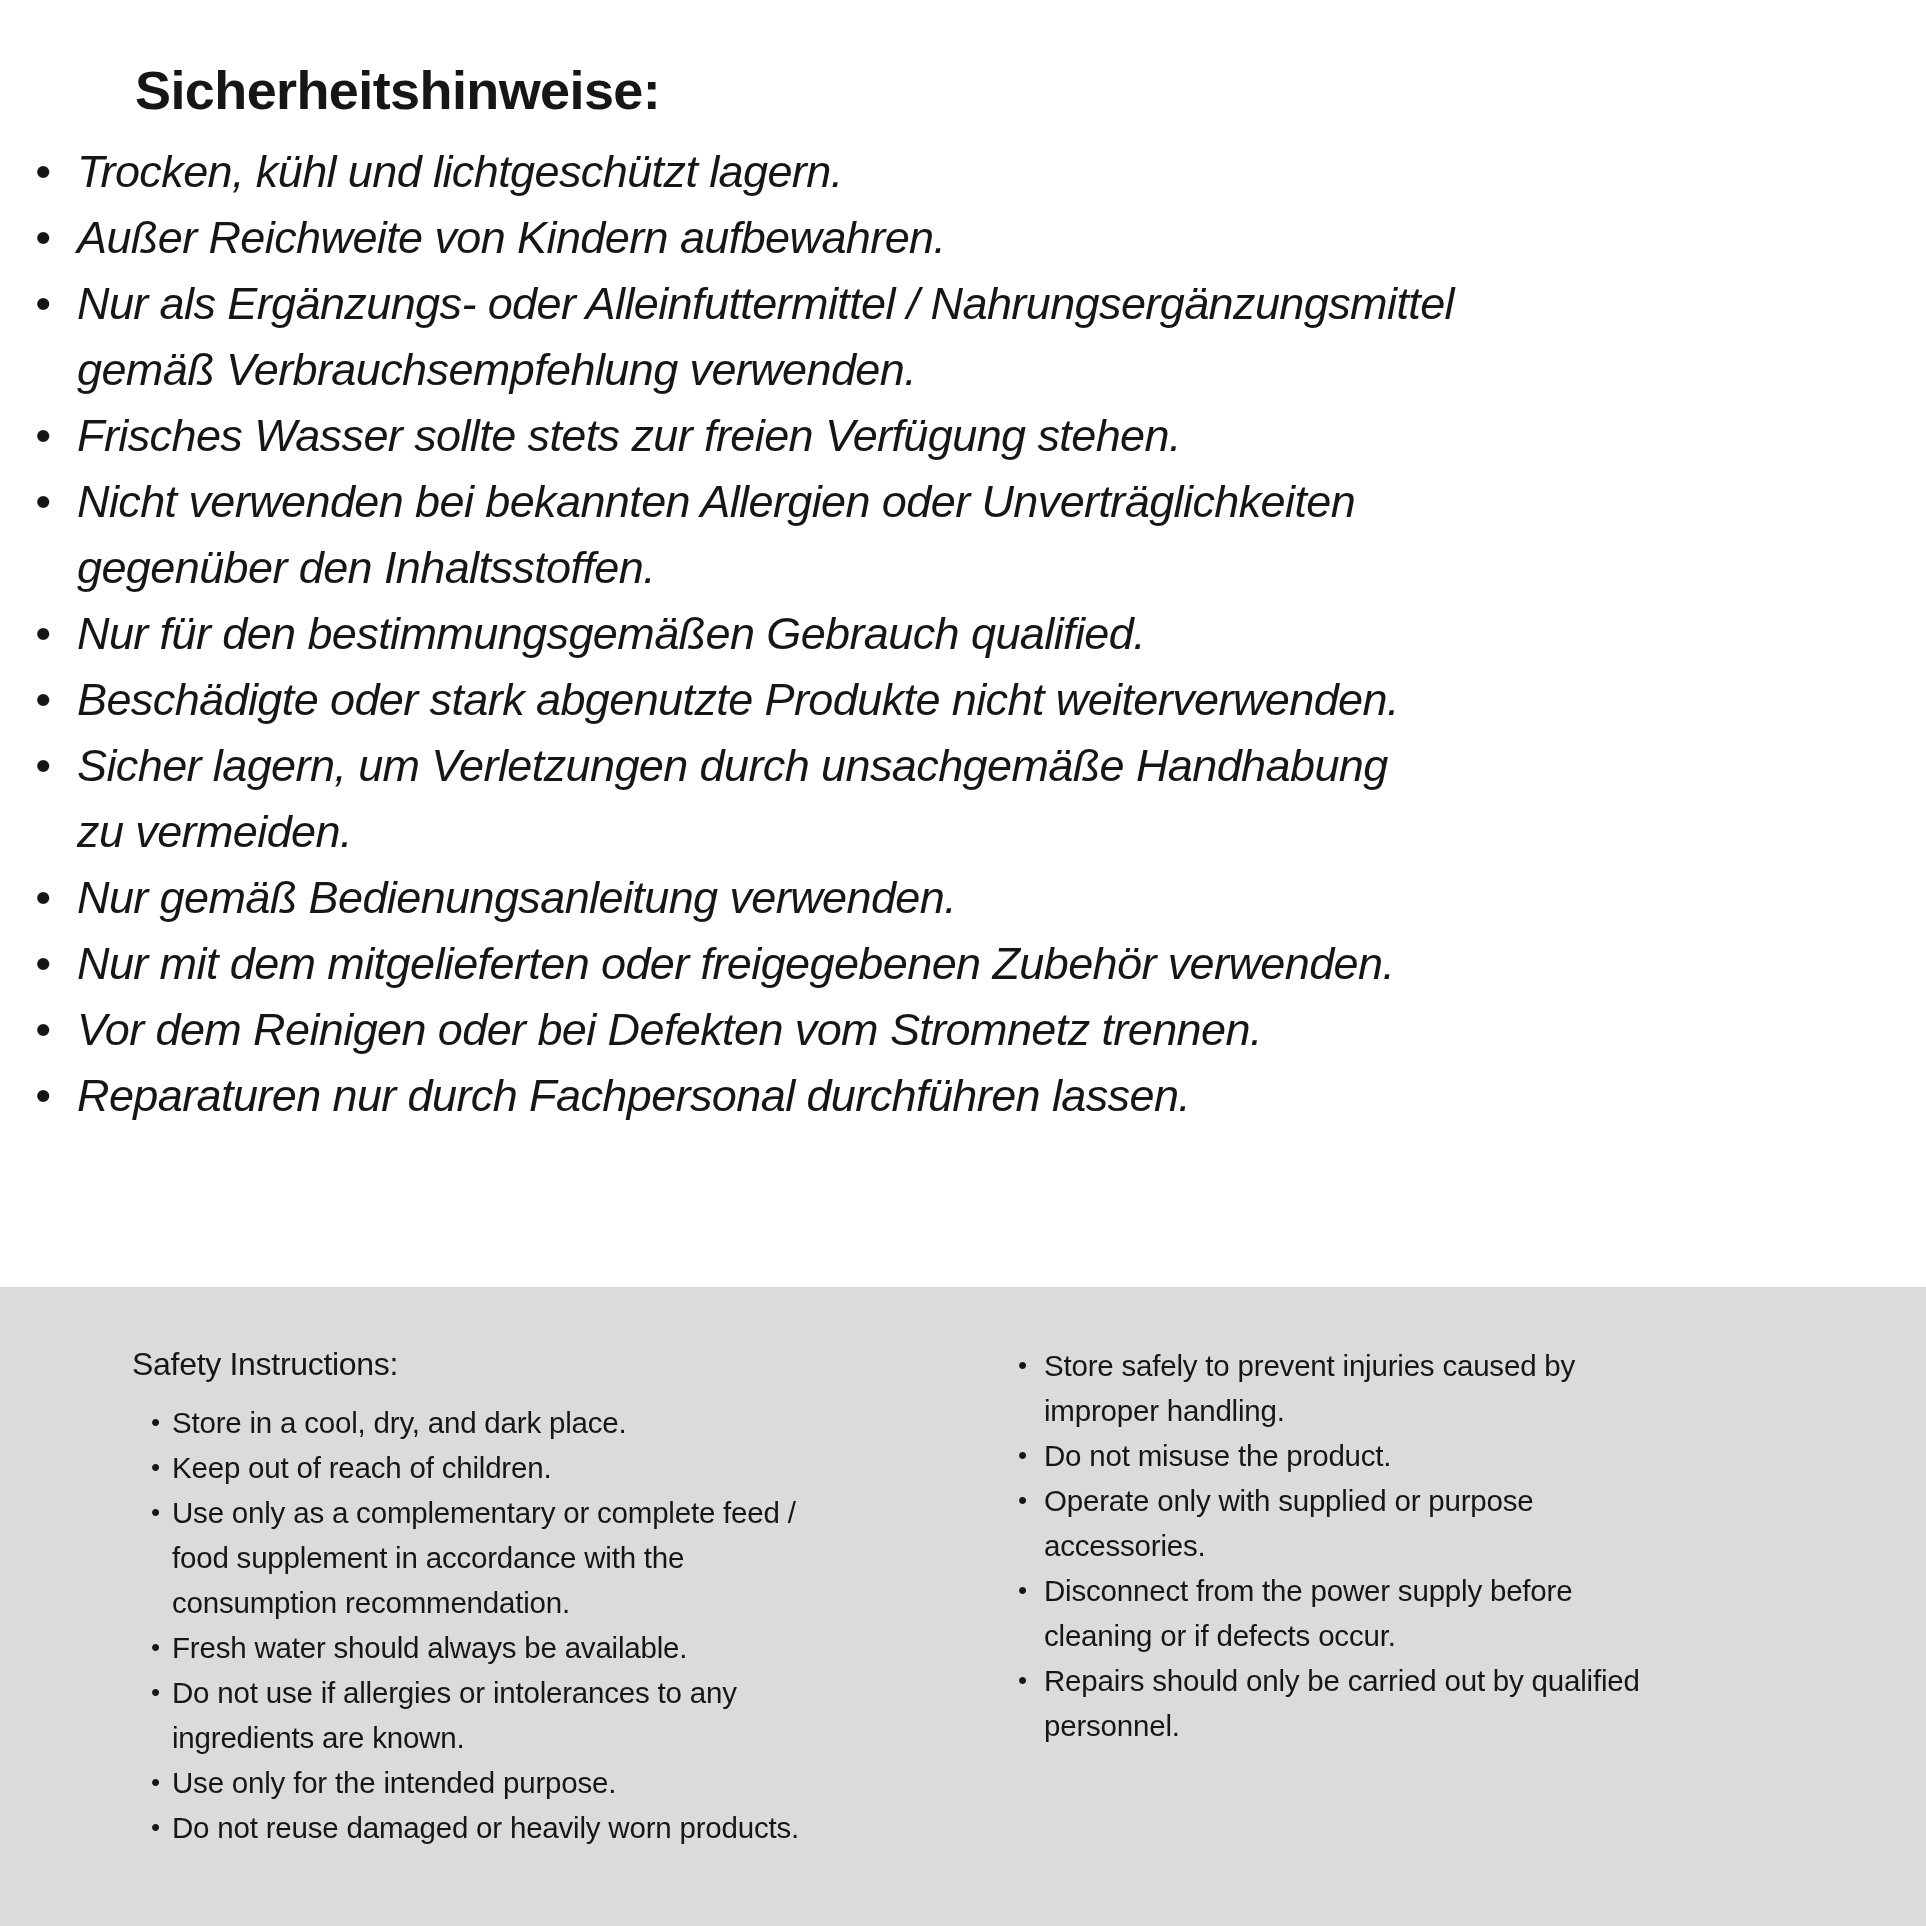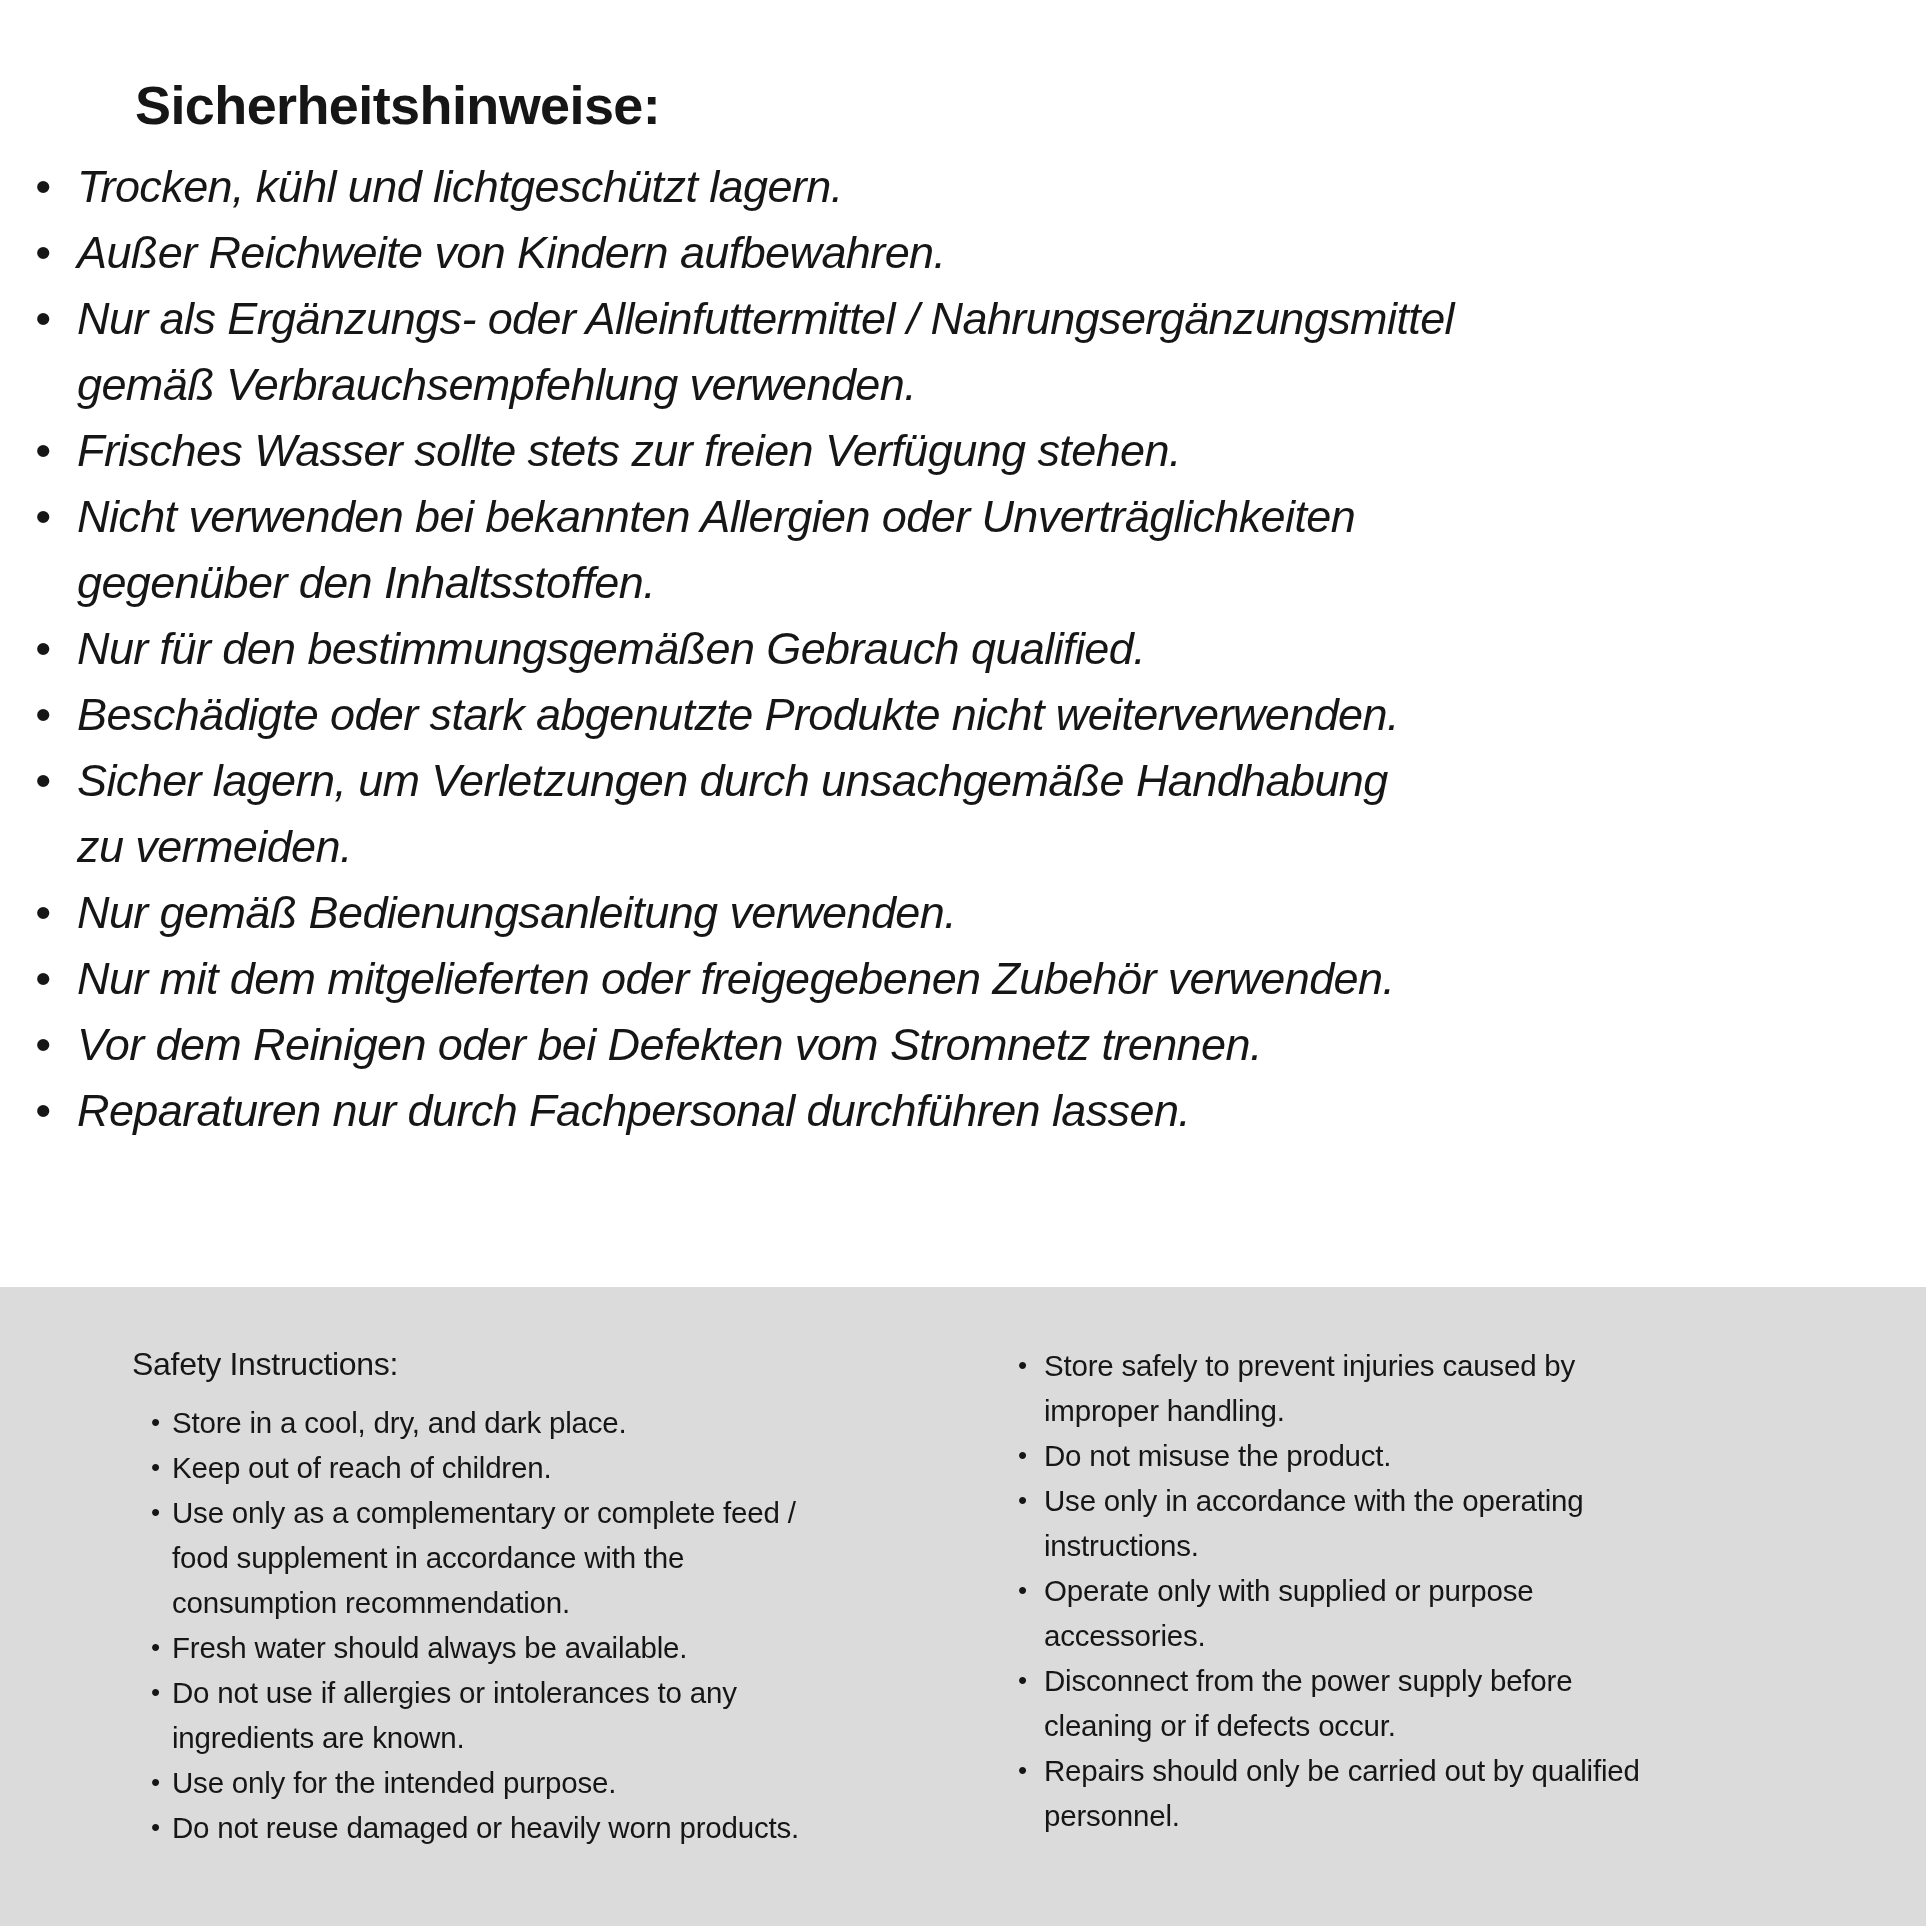--- a/index.html
+++ b/index.html
@@ -12,21 +12,21 @@
     width: 1926px;
     height: 1926px;
     background: #ffffff;
     overflow: hidden;
     font-family: "Liberation Sans", sans-serif;
     color: #161616;
   }
   
   .german-section {
     position: absolute;
-    top: 78px;
+    top: 63px;
     left: 0;
     width: 1556px;
   }
   .german-title {
     margin: 0 0 22px 135px;
     font-size: 54px;
     line-height: 54px;
     font-weight: bold;
     letter-spacing: -0.6px;
   }
@@ -151,22 +151,20 @@
 ingredients are known.</li>
           <li>Use only for the intended purpose.</li>
           <li>Do not reuse damaged or heavily worn products.</li>
         </ul>
     </div>
     <div class="col-right">
       <ul class="bullets english-list">
           <li>Store safely to prevent injuries caused by
 improper handling.</li>
           <li>Do not misuse the product.</li>
-          <li>Use only in accordance with the operating
-instructions.</li>
           <li>Operate only with supplied or purpose
 accessories.</li>
           <li>Disconnect from the power supply before
 cleaning or if defects occur.</li>
           <li>Repairs should only be carried out by qualified
 personnel.</li>
         </ul>
     </div>
   </section>
 

